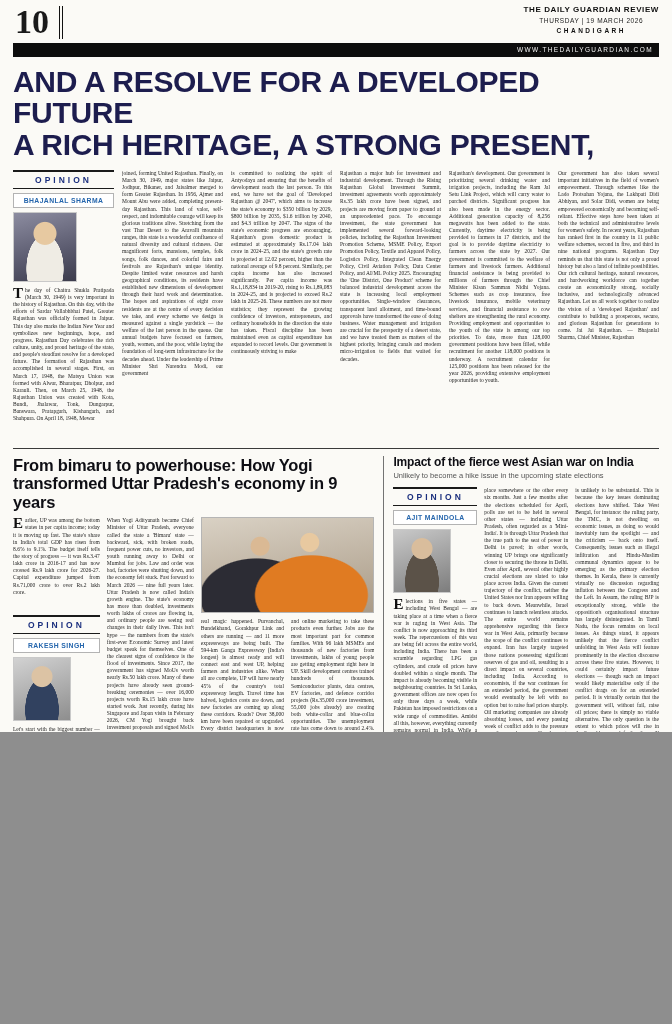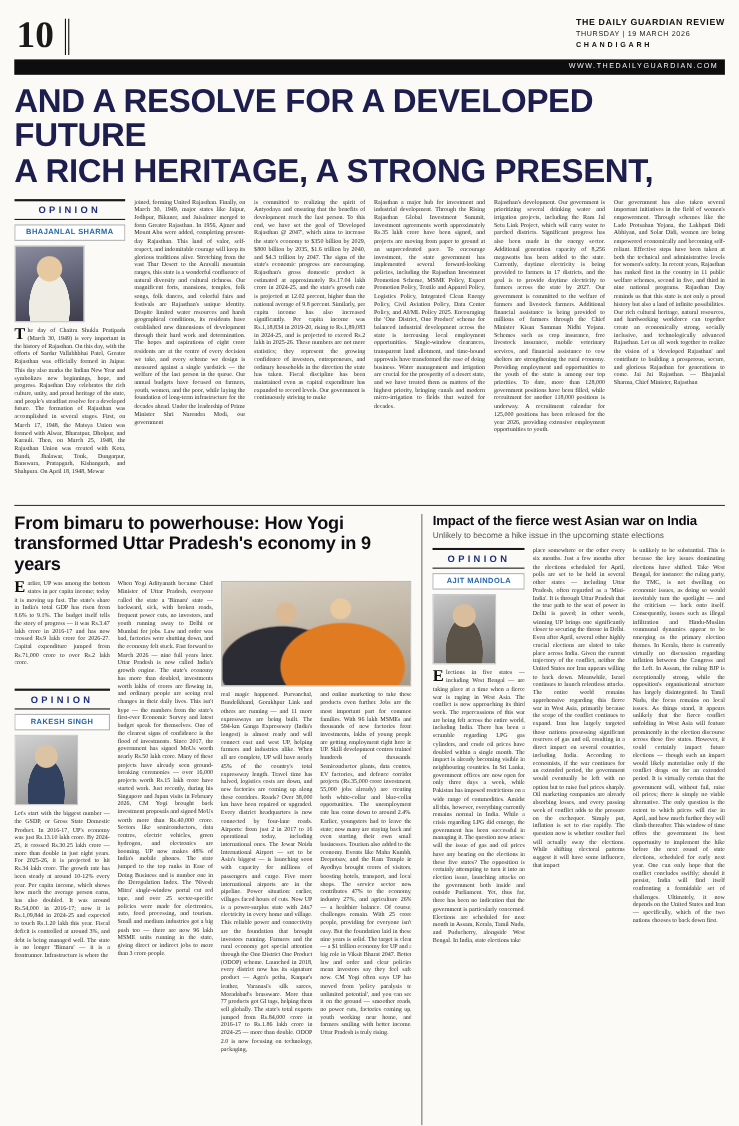--- a/index.html
+++ b/index.html
@@ -1,26 +1,26 @@
 <!DOCTYPE html>
 <html><head>
 <meta charset="utf-8">
 <style>
   * { margin:0; padding:0; box-sizing:border-box; }
   html,body { background:#8e8e8e; }
   body { display:flex; justify-content:center; font-family:"Liberation Serif", serif; }
-  .page { width:672px; height:1024px; background:#fbfaf6; padding:15px 13px; color:#1a1a1a; overflow:hidden; position:relative; }
+  .page { width:672px; height:732px; background:#fbfaf6; padding:4px 13px; color:#1a1a1a; overflow:hidden; position:relative; }
 
   
   .masthead { display:flex; justify-content:space-between; align-items:flex-end; padding-bottom:4px; }
   .mast-left { display:flex; align-items:flex-end; gap:10px; }
   .page-num { font-size:34px; font-weight:bold; line-height:0.85; padding:2px 10px 2px 2px; border-right:4px double #111; }
   .section-title { font-size:29px; font-weight:bold; letter-spacing:1.5px; line-height:0.95; color:#0f0f0f; white-space:nowrap; }
   .amp { font-size:44px; font-style:italic; font-weight:normal; vertical-align:-5px; margin:0 3px; }
-  .mast-right { text-align:left; font-family:"Liberation Sans", sans-serif; line-height:1.55; padding-bottom:2px; }
+  .mast-right { text-align:center; font-family:"Liberation Sans", sans-serif; line-height:1.55; padding-bottom:2px; }
   .pub { font-size:8px; font-weight:bold; letter-spacing:0.6px; color:#111; }
   .dateline { font-size:6.5px; letter-spacing:0.6px; color:#222; }
   .city { font-size:6.5px; font-weight:bold; letter-spacing:2.5px; color:#111; }
   .web-bar { background:#0d0d0d; color:#f4f4f4; text-align:right; font-family:"Liberation Sans", sans-serif; font-size:6.5px; letter-spacing:1.4px; padding:3px 6px 4px; }
 
   
   .lead-headline { font-family:"Liberation Sans", sans-serif; font-weight:bold; color:#1d1d4e; font-size:30px; line-height:1.06; letter-spacing:-0.3px; margin:9px 0; }
   .hl-line { display:block; }
   .lead-cols { display:flex; gap:8px; height:272px; overflow:hidden; }
   .col { flex:1; overflow:hidden; min-width:0; }

